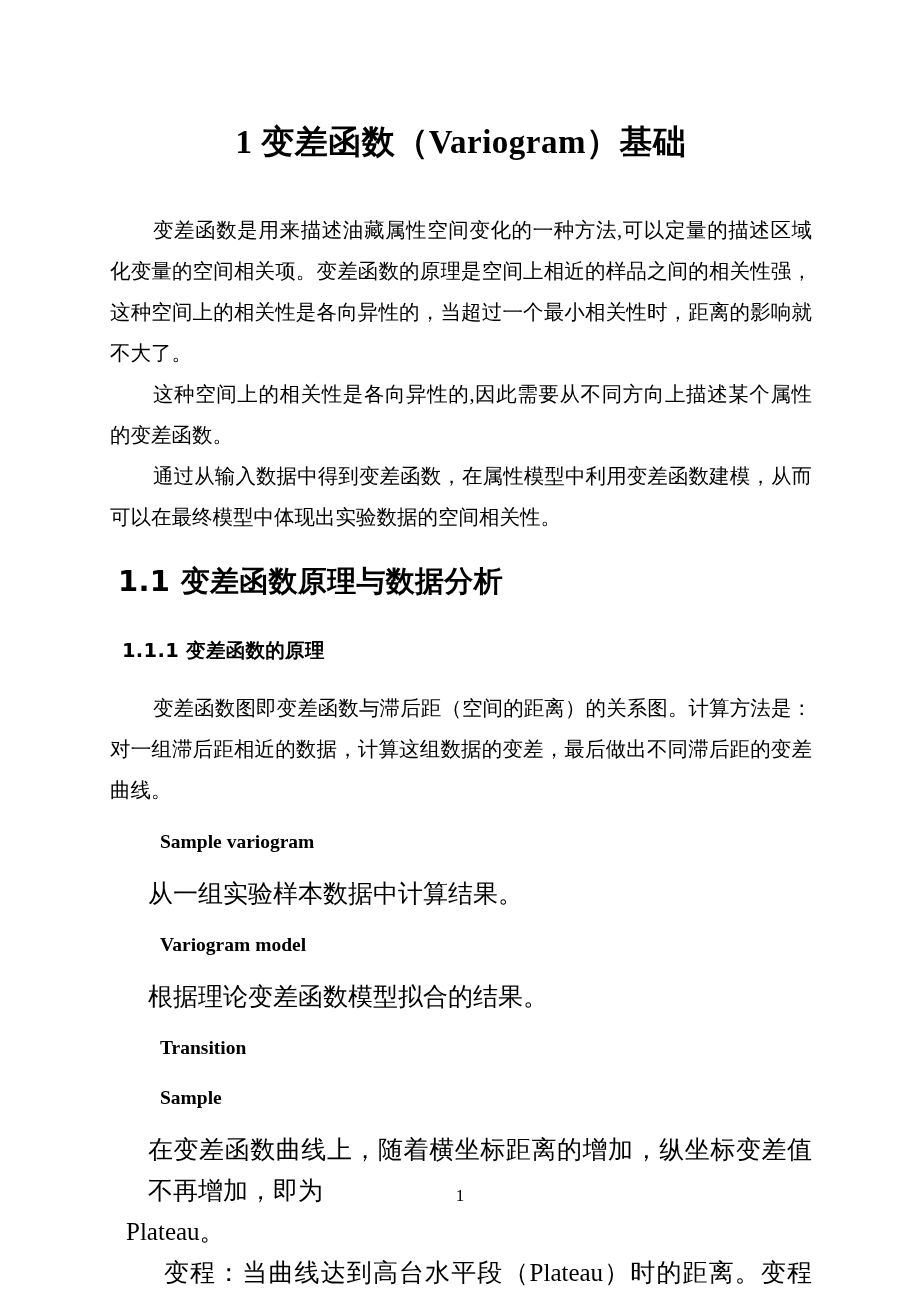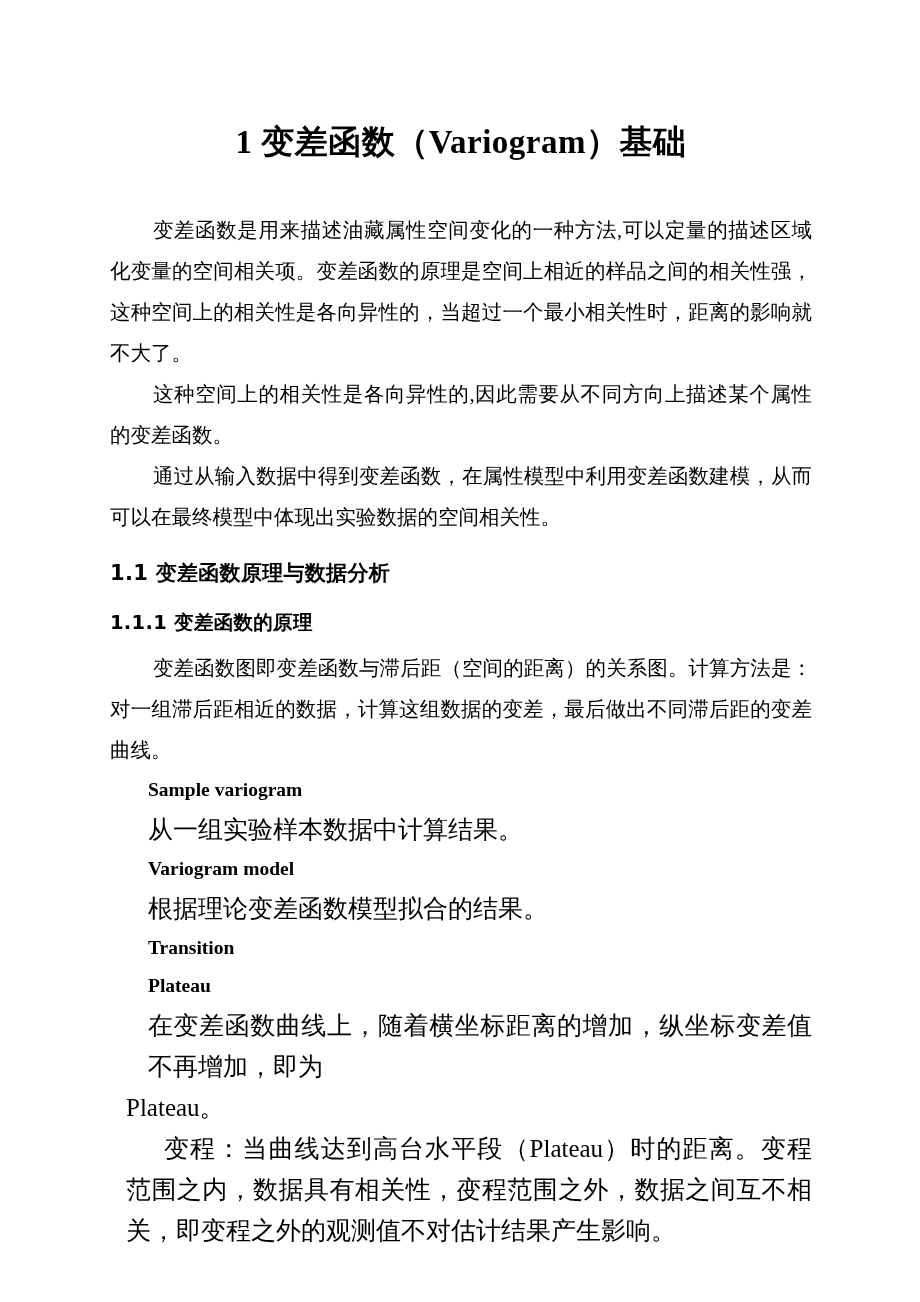--- a/index.html
+++ b/index.html
@@ -53,43 +53,43 @@
     font-family: "Liberation Serif", "DejaVu Serif", serif;
   }
   .spacer-lg { height: 48px; }
   .spacer-md { height: 20px; }
   .spacer-sm { height: 10px; }
 
   
   .h2 {
     font-family: "DejaVu Sans", "Liberation Sans", sans-serif;
     font-weight: bold;
-    font-size: 21px;
+    font-size: 29px;
     line-height: 30px;
-    margin: 0;
+    margin: 8px;
     text-indent: 0;
     letter-spacing: 0.3px;
   }
   .h3 {
     font-family: "DejaVu Sans", "Liberation Sans", sans-serif;
     font-weight: bold;
     font-size: 19.5px;
     line-height: 30px;
-    margin: 0;
+    margin: 12px;
     text-indent: 0;
     letter-spacing: 0.3px;
   }
 
   
   .def-term {
     font-family: "Liberation Serif", "DejaVu Serif", serif;
     font-weight: bold;
     font-size: 19.5px;
     line-height: 38px;
-    margin: 0;
+    margin: 12px;
     padding-left: 38px;
   }
   .def-desc {
     font-family: "Liberation Serif", "DejaVu Serif", serif;
     font-size: 25px;
     line-height: 41px;
     margin: 0;
     padding-left: 38px;
     text-align: justify;
     text-justify: inter-ideograph;
@@ -142,21 +142,21 @@
     <p class="para">变差函数图即变差函数与滞后距（空间的距离）的关系图。计算方法是：对一组滞后距相近的数据，计算这组数据的变差，最后做出不同滞后距的变差曲线。</p>
 
     <div class="def-term">Sample variogram</div>
     <div class="def-desc">从一组实验样本数据中计算结果。</div>
 
     <div class="def-term">Variogram model</div>
     <div class="def-desc">根据理论变差函数模型拟合的结果。</div>
 
     <div class="def-term">Transition</div>
 
-    <div class="def-term">Plateau</div>
+    <div class="def-term">Sample</div>
     <div class="def-desc">在变差函数曲线上，随着横坐标距离的增加，纵坐标变差值不再增加，即为</div>
     <div class="def-desc wrap" style="padding-left:0; text-indent:0;">Plateau。</div>
 
     <div class="def-desc wrap">变程：当曲线达到高台水平段（Plateau）时的距离。变程范围之内，数据具有相关性，变程范围之外，数据之间互不相关，即变程之外的观测值不对估计结果产生影响。</div>
 
   </div>
 
   <div class="page-number">1</div>
 
 </div>

